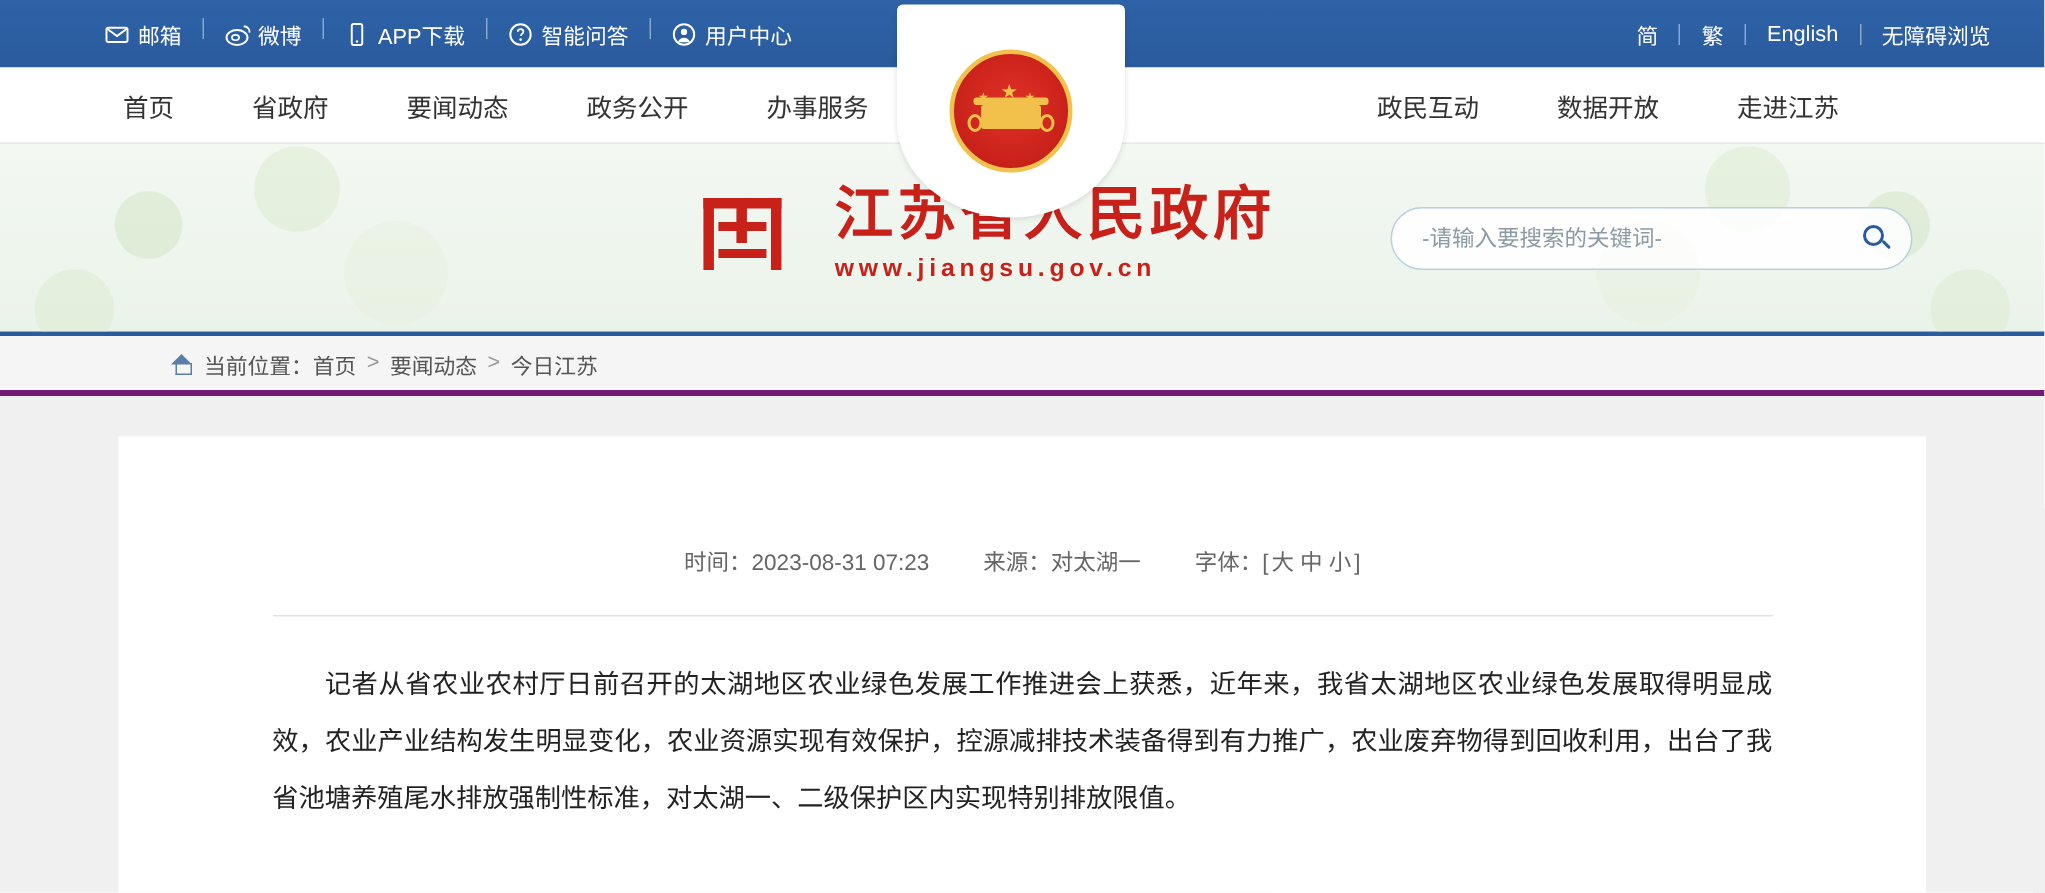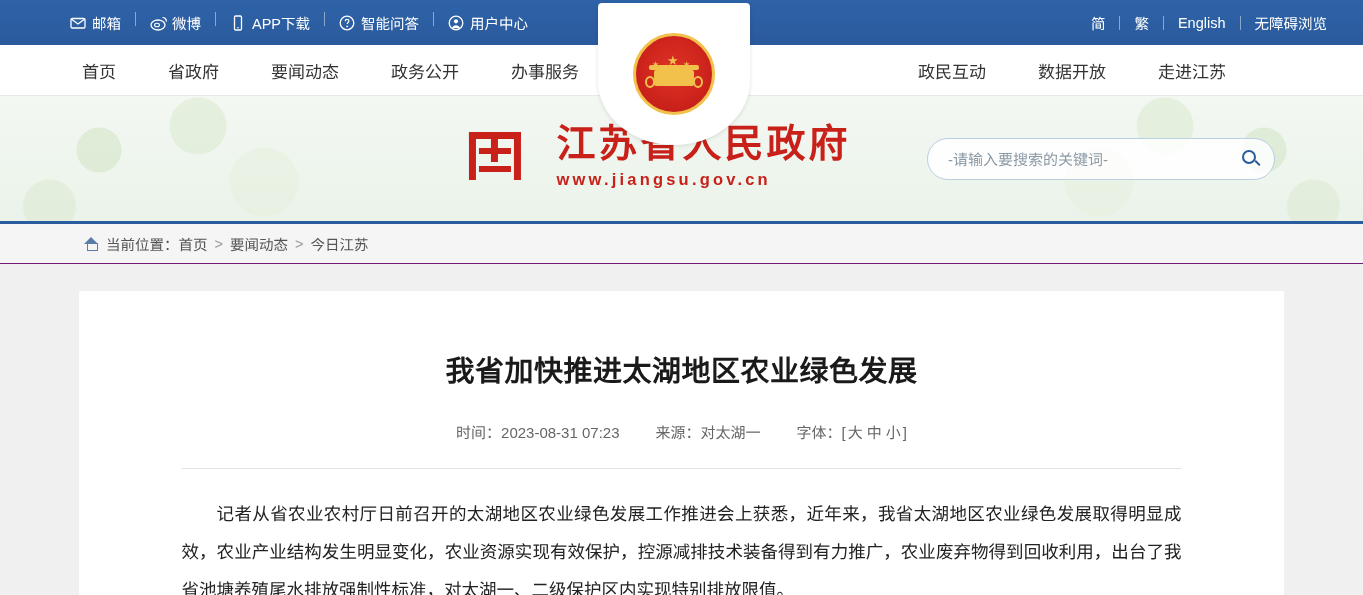--- a/index.html
+++ b/index.html
@@ -202,24 +202,24 @@
   .magnifier .handle {
     position:absolute; left: 12px; top: 12px; width: 7px; height: 2px;
     background: #2a5b9e; transform: rotate(45deg); border-radius: 1px;
   }
 
   
   .crumb {
     height: 40px;
     background: #f5f5f5;
     display: flex; align-items: center;
-    padding-left: 84px;
+    padding-left: 114px;
     font-size: 14.5px;
     color: #555555;
-    border-bottom: 1px solid #701a75;
+    border-bottom: 4px solid #701a75;
   }
   .home-ico {
     width: 15px; height: 13px; margin-right: 7px; position: relative; display:inline-block;
   }
   .home-ico::before {
     content:""; position:absolute; left:0; top:0;
     border-left: 7.5px solid transparent; border-right: 7.5px solid transparent;
     border-bottom: 7px solid #5a7ea8;
   }
   .home-ico::after {
@@ -405,21 +405,20 @@
   <span>当前位置：</span>
   <a href="#">首页</a>
   <span class="sep">&gt;</span>
   <a href="#">要闻动态</a>
   <span class="sep">&gt;</span>
   <a href="#">今日江苏</a>
 </div>
 
 <div class="page-body">
   <div class="article">
-    <h1 class="art-title">我省加快推进太湖地区农业绿色发展</h1>
 
     <div class="art-meta">
       <span>
         <span>时间：</span><span>2023-08-31 07:23</span>
       </span>
       <span>
         <span>来源：</span><span>对太湖一</span>
       </span>
       <span>
         <span>字体：</span><span>[</span><span class="fs-opt">大</span><span class="fs-opt">中</span><span class="fs-opt">小</span><span>]</span>

